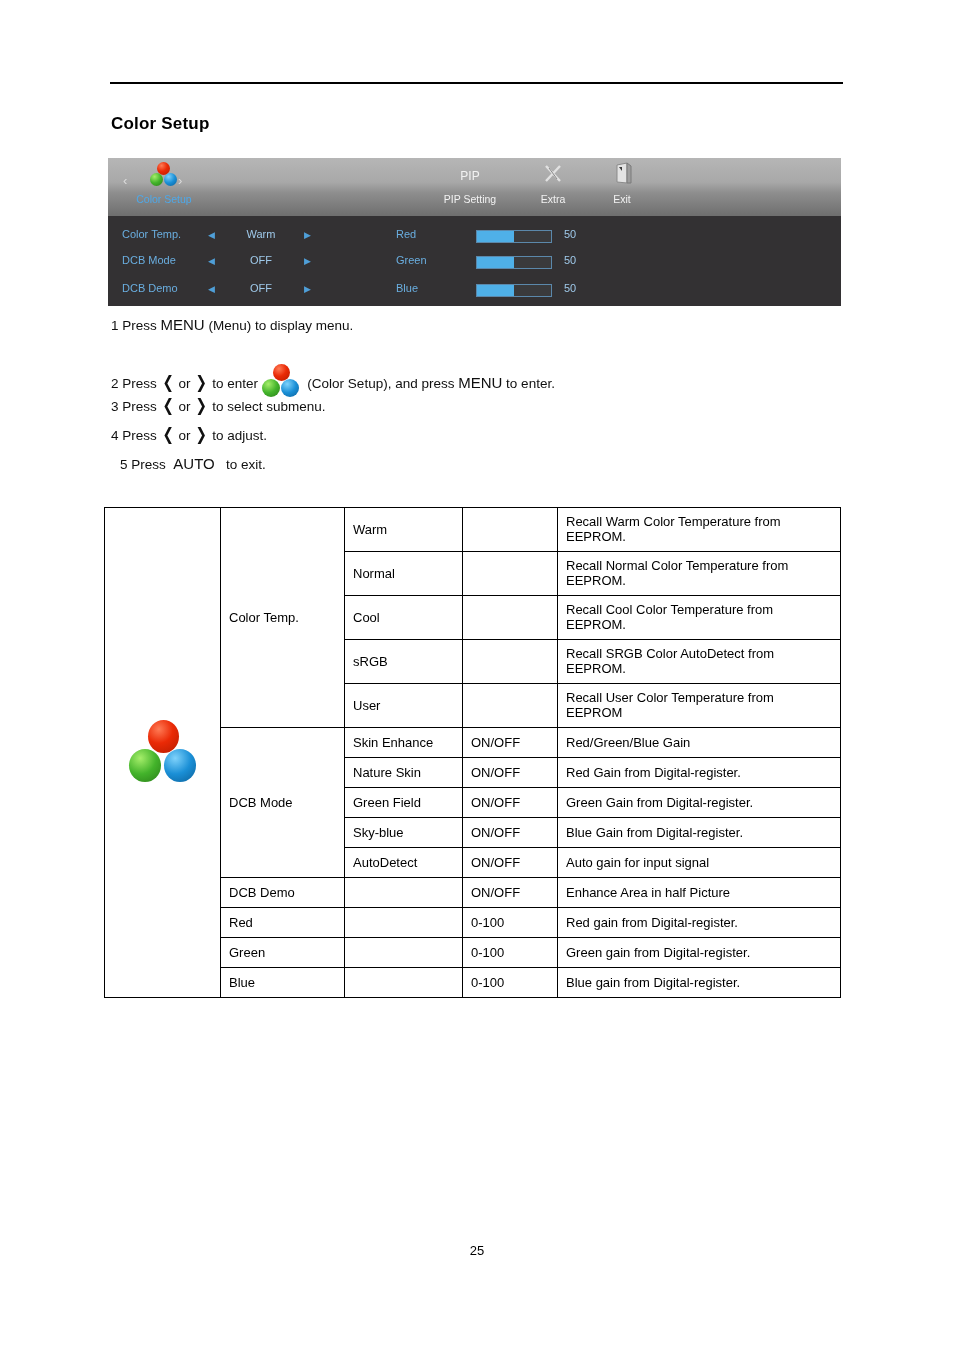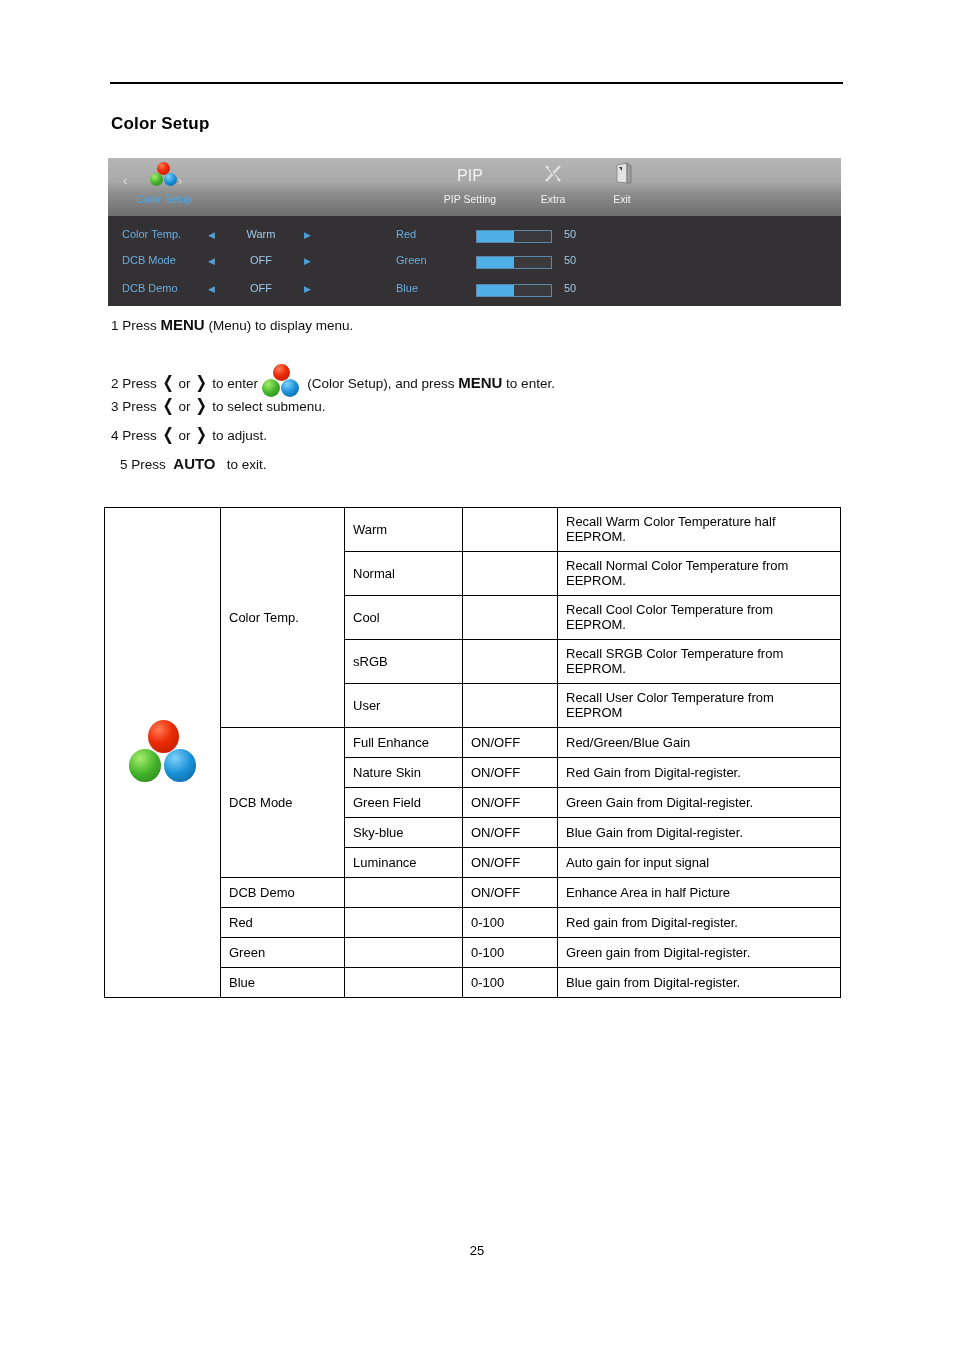--- a/index.html
+++ b/index.html
@@ -160,21 +160,21 @@
   
   .steps {
     position: absolute;
     left: 111px;
     top: 316px;
     width: 720px;
     font-size: 13.5px;
     color: #101010;
   }
   .step { position: relative; white-space: nowrap; }
-  .step .b { font-weight: bold; font-size: 15px; }
+  .step .b { font-weight: normal; font-size: 15px; }
   .chev {
     font-family: "DejaVu Sans", sans-serif;
     font-size: 17px;
     line-height: 1;
     display: inline-block;
     transform: scaleX(.8);
   }
   #step1 { position:absolute; left:0; top:0; }
   #step2 { position:absolute; left:0; top:48px; }
   #step3 { position:absolute; left:0; top:81px; }
@@ -233,21 +233,21 @@
     <span class="ico">
       <span class="balls s"><i class="r"></i><i class="g"></i><i class="b"></i></span>
     </span>
     <span class="lbl">Color Setup</span>
   </div>
 
 
 
   <div class="osd-item" style="left:318px; width:88px;">
     <span class="ico">
-      <span style="display:block;font-size:16px;color:#f2f2f2;line-height:30px;">PIP</span>
+      <span style="display:block;font-size:12px;color:#f2f2f2;line-height:30px;">PIP</span>
     </span>
     <span class="lbl">PIP Setting</span>
   </div>
 
   <div class="osd-item" style="left:410px; width:70px;">
     <span class="ico">
       <svg class="gico" width="26" height="26" viewBox="0 0 26 26">
         <path d="M6 5 L20 20 M20 5 L6 20" stroke="#e2e2e2" stroke-width="2.4" fill="none"></path>
         <path d="M9 7 L17 18" stroke="#8a8a8a" stroke-width="1" fill="none"></path>
       </svg>
@@ -333,66 +333,66 @@
           <span class="balls l">
               <i class="r"></i>
               <i class="g"></i>
               <i class="b"></i>
             </span>
         </div>
       </td>
       <td class="c-group" rowspan="5">Color Temp.</td>
       <td class="c-sub">Warm</td>
       <td class="c-range"></td>
-      <td class="c-desc">Recall Warm Color Temperature half EEPROM.</td>
+      <td class="c-desc">Recall Warm Color Temperature from EEPROM.</td>
     </tr>
     <tr>
       <td class="c-sub">Normal</td>
       <td class="c-range"></td>
       <td class="c-desc">Recall Normal Color Temperature from EEPROM.</td>
     </tr>
     <tr>
       <td class="c-sub">Cool</td>
       <td class="c-range"></td>
       <td class="c-desc">Recall Cool Color Temperature from EEPROM.</td>
     </tr>
     <tr>
       <td class="c-sub">sRGB</td>
       <td class="c-range"></td>
-      <td class="c-desc">Recall SRGB Color Temperature from EEPROM.</td>
+      <td class="c-desc">Recall SRGB Color AutoDetect from EEPROM.</td>
     </tr>
     <tr>
       <td class="c-sub">User</td>
       <td class="c-range"></td>
       <td class="c-desc">Recall User Color Temperature from EEPROM</td>
     </tr>
 
     <tr>
       <td class="c-group" rowspan="5">DCB Mode</td>
-      <td class="c-sub">Full Enhance</td>
+      <td class="c-sub">Skin Enhance</td>
       <td class="c-range">ON/OFF</td>
       <td class="c-desc">Red/Green/Blue Gain</td>
     </tr>
     <tr>
       <td class="c-sub">Nature Skin</td>
       <td class="c-range">ON/OFF</td>
       <td class="c-desc">Red Gain from Digital-register.</td>
     </tr>
     <tr>
       <td class="c-sub">Green Field</td>
       <td class="c-range">ON/OFF</td>
       <td class="c-desc">Green Gain from Digital-register.</td>
     </tr>
     <tr>
       <td class="c-sub">Sky-blue</td>
       <td class="c-range">ON/OFF</td>
       <td class="c-desc">Blue Gain from Digital-register.</td>
     </tr>
     <tr>
-      <td class="c-sub">Luminance</td>
+      <td class="c-sub">AutoDetect</td>
       <td class="c-range">ON/OFF</td>
       <td class="c-desc">Auto gain for input signal</td>
     </tr>
 
     <tr>
       <td class="c-group">DCB Demo</td>
       <td class="c-sub"></td>
       <td class="c-range">ON/OFF</td>
       <td class="c-desc">Enhance Area in half Picture</td>
     </tr>

